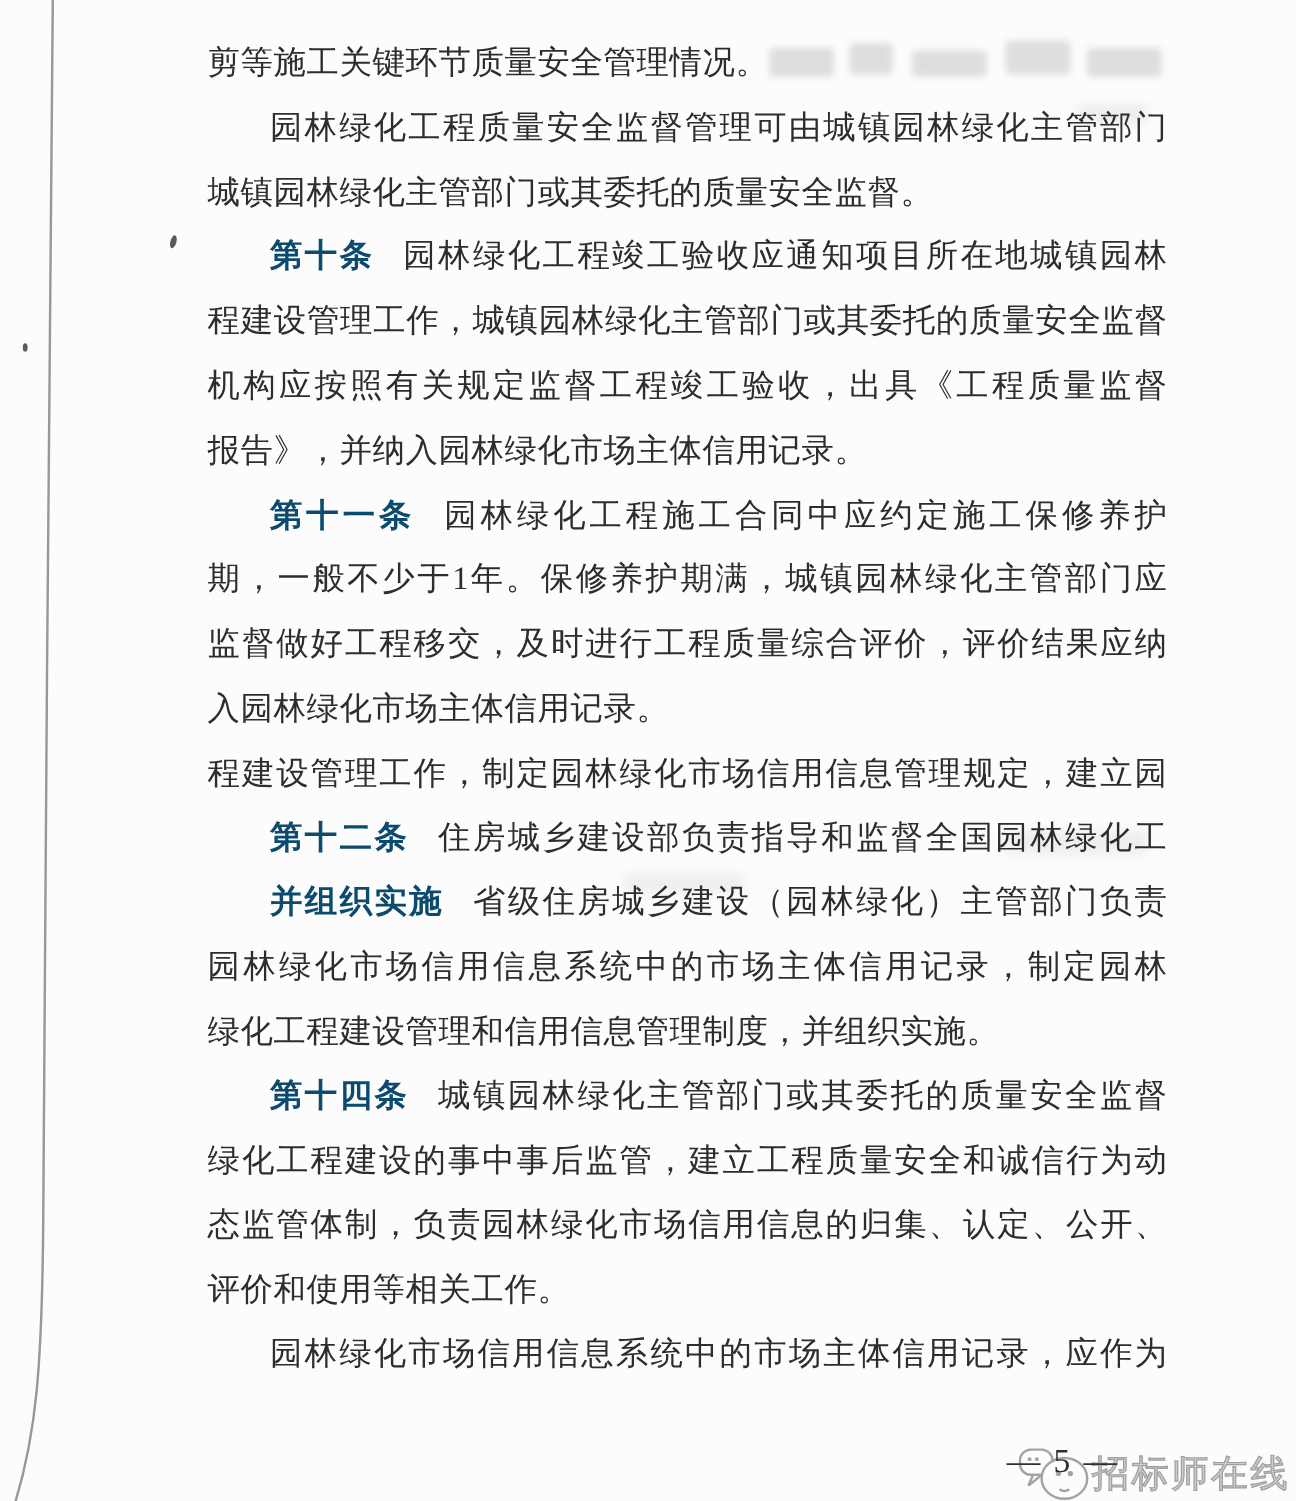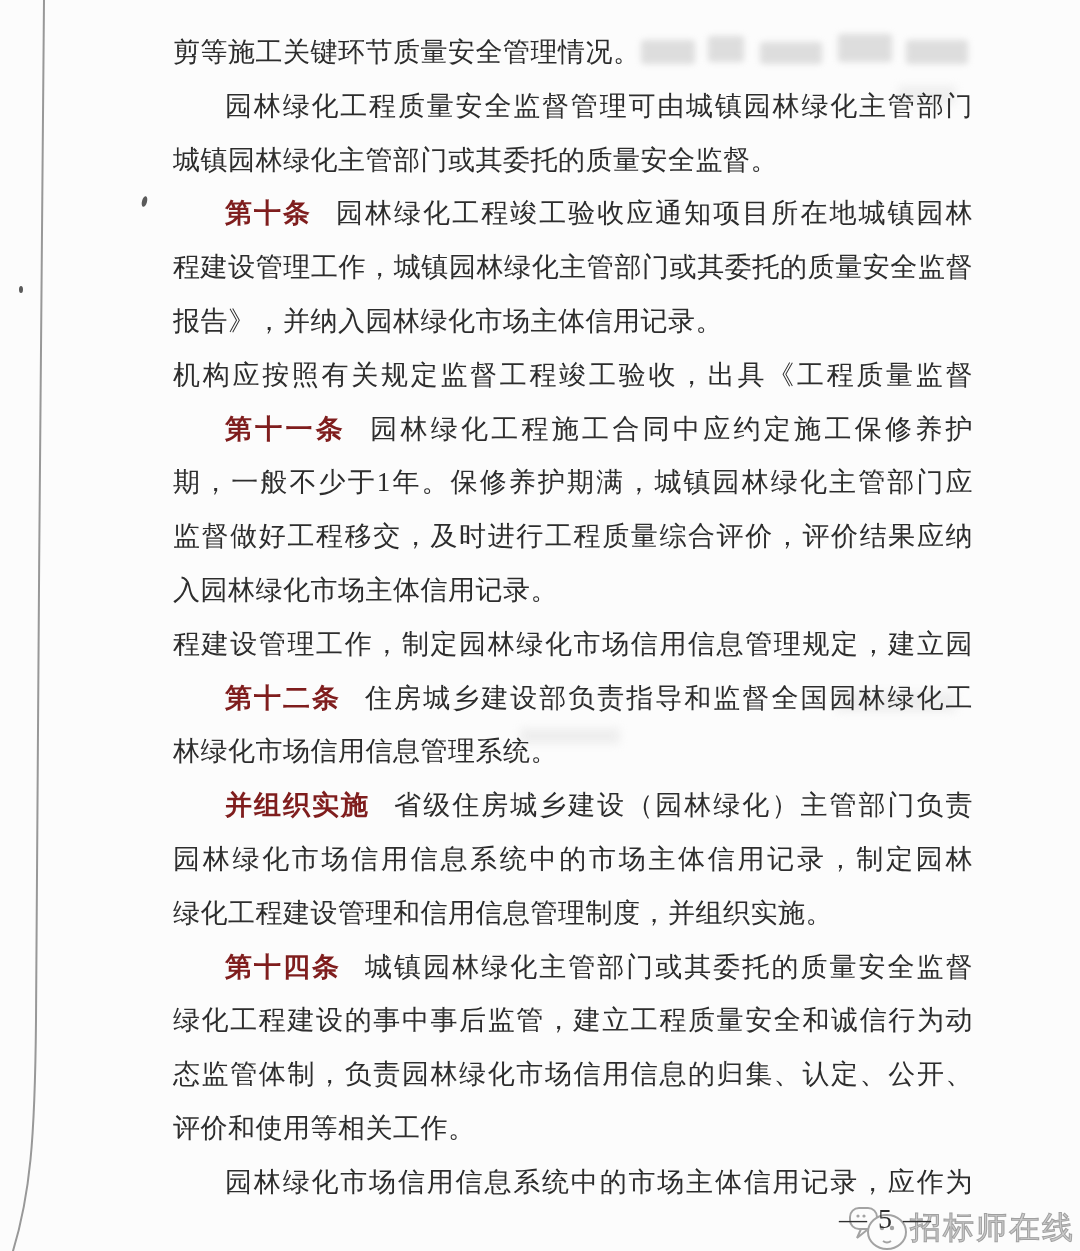--- a/index.html
+++ b/index.html
@@ -13,21 +13,21 @@
   
   .content{position:absolute;left:173px;top:26px;width:800px;}
   .line{
     height:53.8px;line-height:53.8px;
     font-size:27px;color:#2d2d2d;
     letter-spacing:.5px;
   }
   .full{text-align:justify;text-align-last:justify;}
   .end{text-align:left;}
   .indent{padding-left:52px;}
-  .head{font-weight:bold;color:#7f1d1d;margin-right:24px;}
+  .head{font-weight:bold;color:#0c4a6e;margin-right:24px;}
   
   .scan-svg{position:absolute;left:0;top:0;z-index:3;pointer-events:none;}
   .ghost{position:absolute;background:#c9c9c9;filter:blur(3px);border-radius:3px;opacity:.6;}
   .ghost.faint{background:#dedede;opacity:.45;filter:blur(4px);}
   .speck{position:absolute;background:#5a5a5a;border-radius:50%;}
   
   .watermark{
     position:absolute;left:846px;top:1198px;height:60px;
     display:flex;align-items:center;z-index:1;justify-content:space-between;
   }
@@ -62,29 +62,28 @@
 
   <div class="speck" style="left:19px;top:286px;width:4px;height:7px;"></div>
   <div class="speck" style="left:142px;top:196px;width:5px;height:11px;transform:rotate(15deg);"></div>
 
   <div class="content">
     <div class="line end">剪等施工关键环节质量安全管理情况。</div>
     <div class="line full indent">园林绿化工程质量安全监督管理可由城镇园林绿化主管部门</div>
     <div class="line end">城镇园林绿化主管部门或其委托的质量安全监督。</div>
     <div class="line full indent"><span class="head">第十条</span><span>园林绿化工程竣工验收应通知项目所在地城镇园林</span></div>
     <div class="line full">程建设管理工作，城镇园林绿化主管部门或其委托的质量安全监督</div>
+    <div class="line full">机构应按照有关规定监督工程竣工验收，出具《工程质量监督</div>
     <div class="line end">报告》，并纳入园林绿化市场主体信用记录。</div>
-    <div class="line full">机构应按照有关规定监督工程竣工验收，出具《工程质量监督</div>
     <div class="line full indent"><span class="head">第十一条</span><span>园林绿化工程施工合同中应约定施工保修养护</span></div>
     <div class="line full">期，一般不少于1年。保修养护期满，城镇园林绿化主管部门应</div>
     <div class="line full">监督做好工程移交，及时进行工程质量综合评价，评价结果应纳</div>
     <div class="line end">入园林绿化市场主体信用记录。</div>
     <div class="line full">程建设管理工作，制定园林绿化市场信用信息管理规定，建立园</div>
     <div class="line full indent"><span class="head">第十二条</span><span>住房城乡建设部负责指导和监督全国园林绿化工</span></div>
-    <div class="line end">林绿化市场信用信息管理系统。</div>
     <div class="line full indent"><span class="head">并组织实施</span><span>省级住房城乡建设（园林绿化）主管部门负责</span></div>
     <div class="line full">园林绿化市场信用信息系统中的市场主体信用记录，制定园林</div>
     <div class="line end">绿化工程建设管理和信用信息管理制度，并组织实施。</div>
     <div class="line full indent"><span class="head">第十四条</span><span>城镇园林绿化主管部门或其委托的质量安全监督</span></div>
     <div class="line full">绿化工程建设的事中事后监管，建立工程质量安全和诚信行为动</div>
     <div class="line full">态监管体制，负责园林绿化市场信用信息的归集、认定、公开、</div>
     <div class="line end">评价和使用等相关工作。</div>
     <div class="line full indent">园林绿化市场信用信息系统中的市场主体信用记录，应作为</div>
   </div>
 

